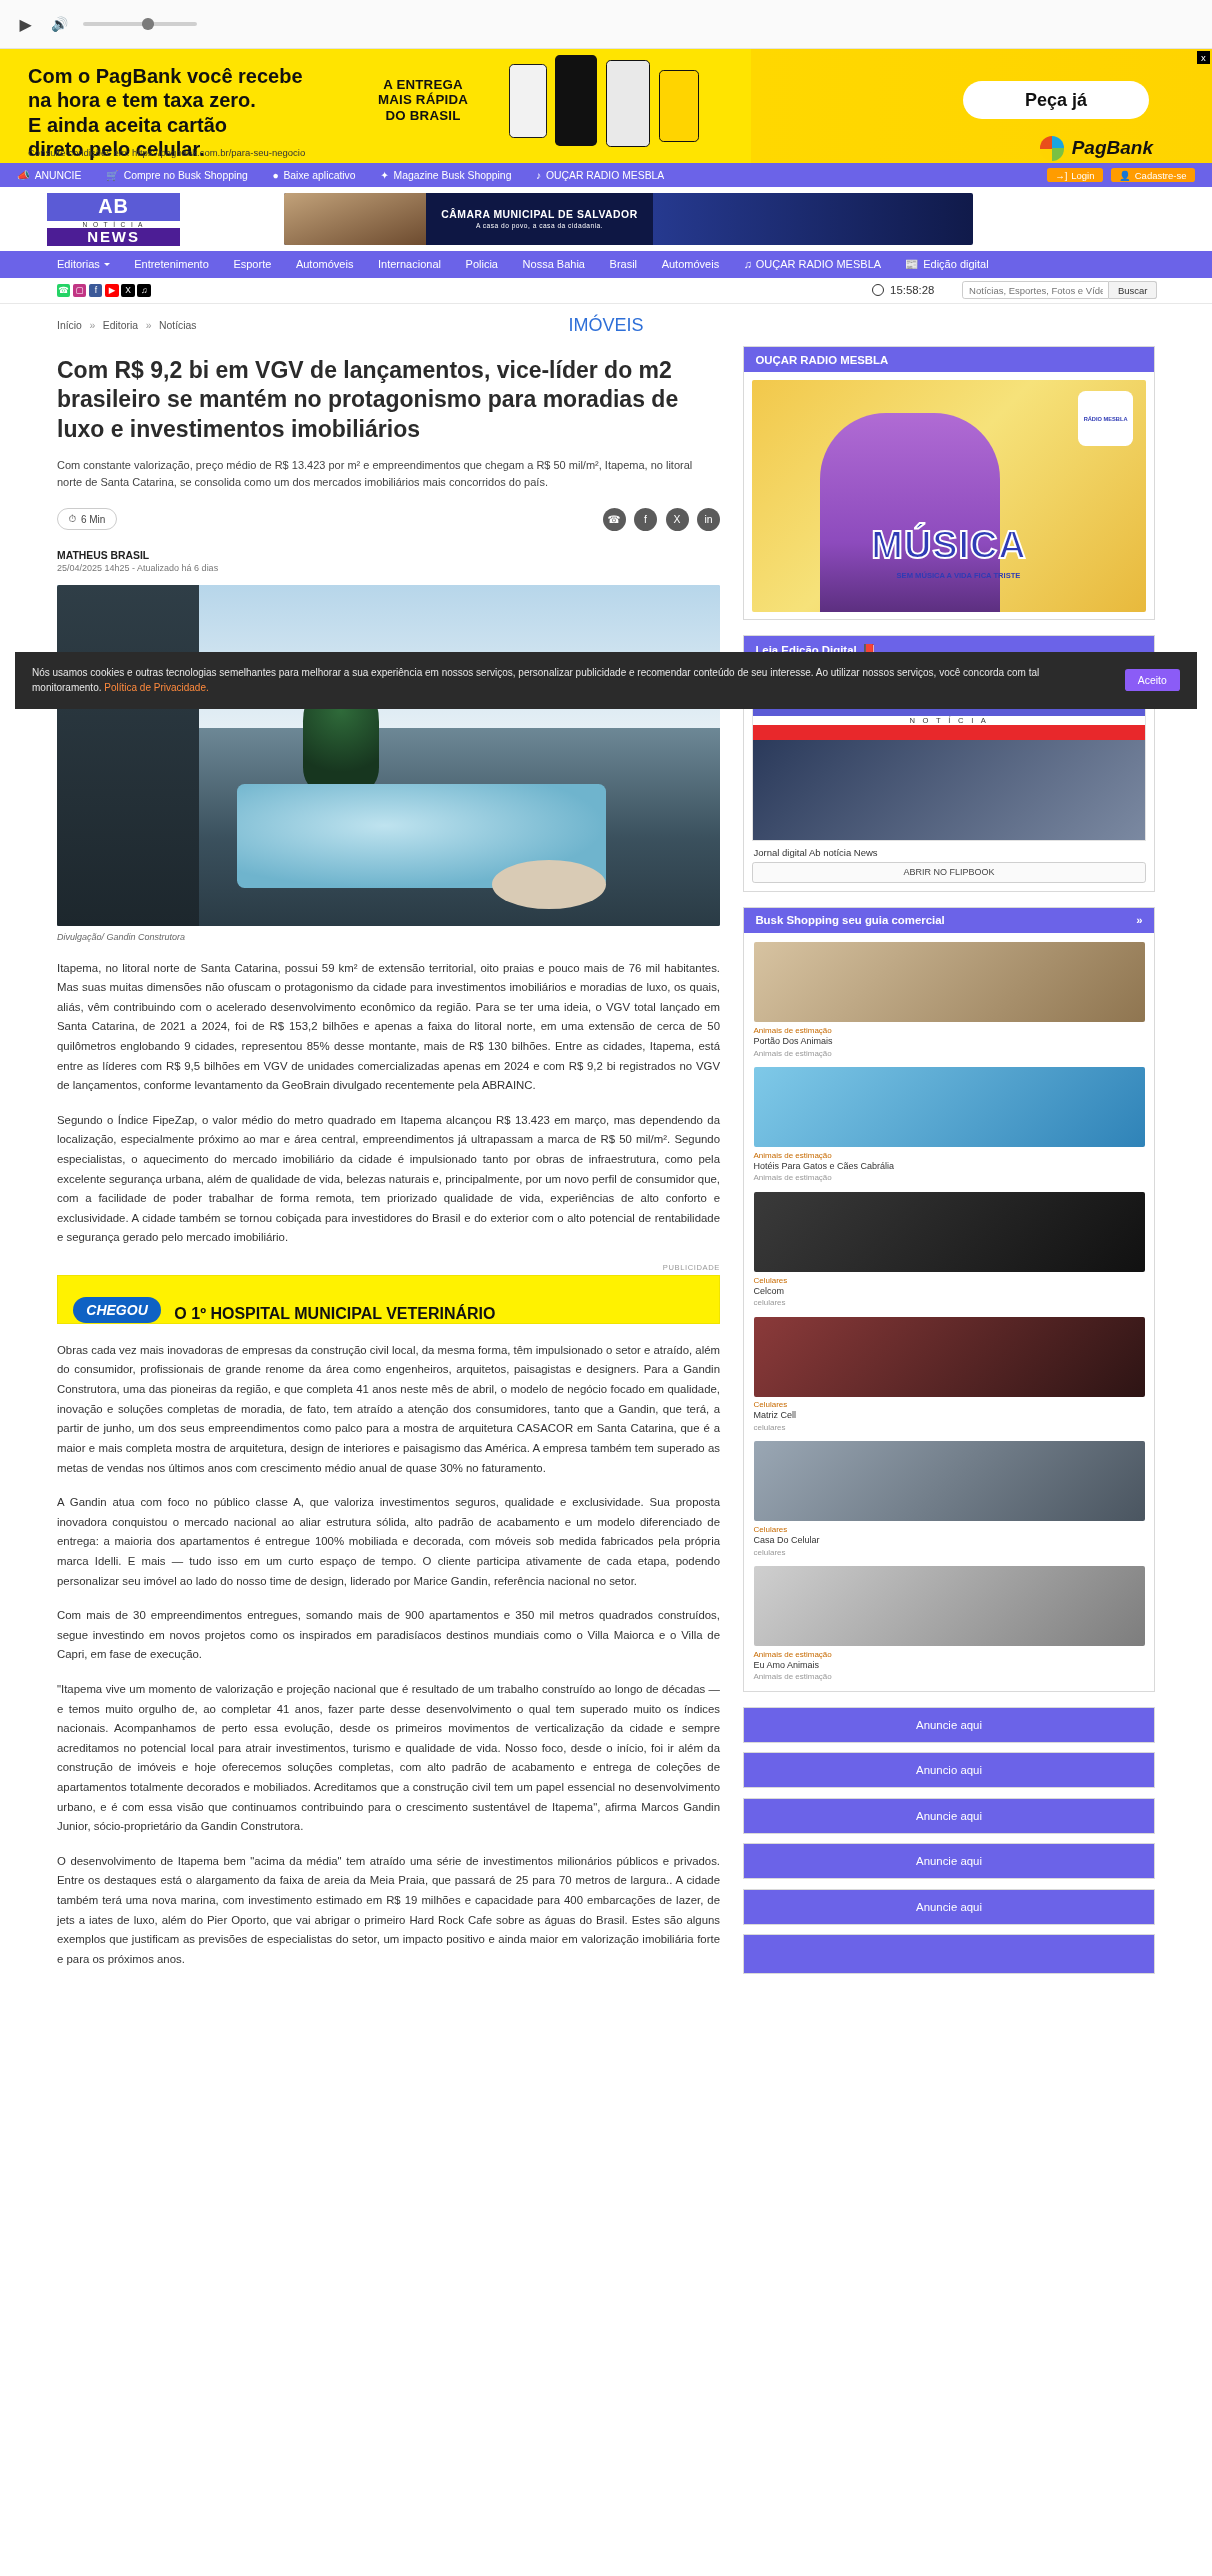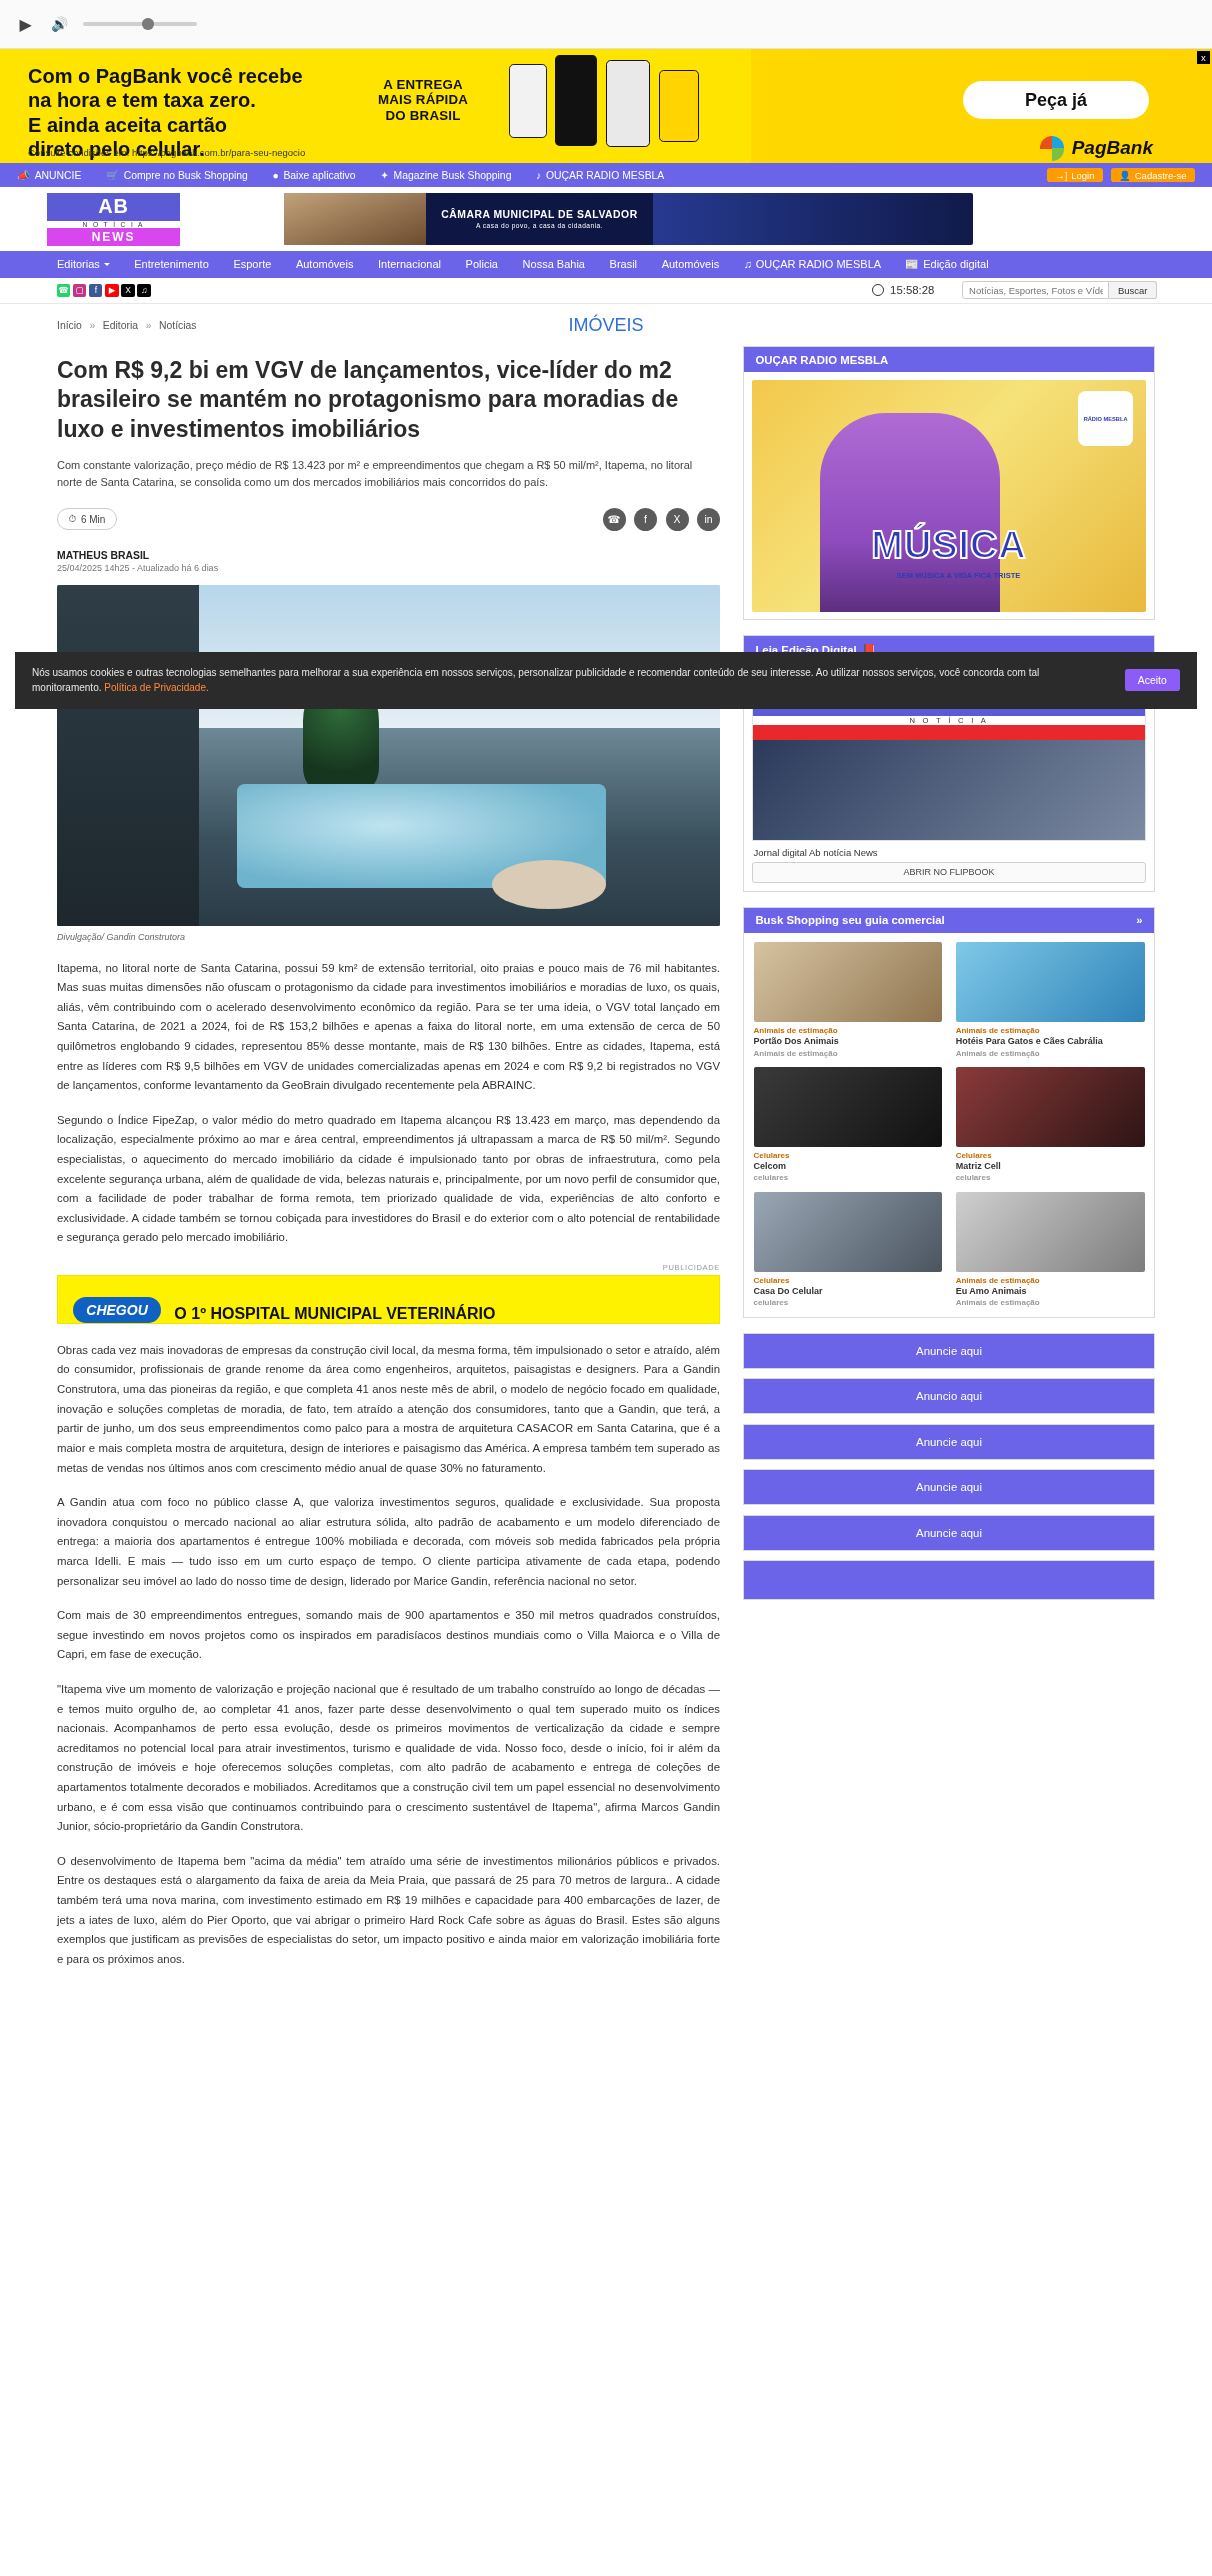--- a/index.html
+++ b/index.html
@@ -92,22 +92,22 @@
   .logo-strip {
     height:64px; background:#fff; display:flex; align-items:center; padding:0 17px;
   }
   .ab-logo { width:133px; margin-left:30px; }
   .ab-logo .top {
     background:#5b5bd6; color:#fff; height:28px; display:flex; align-items:center;
     justify-content:center; font-size:20px; font-weight:bold; letter-spacing:0.9px;
     position:relative;
   }
   .ab-logo .bot {
-    background:#d946ef; color:#fff; height:18px; display:flex; align-items:center;
-    justify-content:center; font-size:12px; font-weight:bold; letter-spacing:1.9px;
+    background:#4c1d95; color:#fff; height:18px; display:flex; align-items:center;
+    justify-content:center; font-size:15px; font-weight:bold; letter-spacing:1.9px;
   }
   .ab-logo .noticia { font-size:6.6px; letter-spacing:1.9px; color:#333; text-align:center; background:#fff;}
   .salvador-banner {
     margin-left:104px; width:689px; height:52px; border-radius:1.9px; overflow:hidden;
     display:flex; background:linear-gradient(90deg,#1c2b6b 0%,#2a3f9c 45%,#101a4a 100%);
     position:relative;
   }
   .sb-photo { width:142px; background:linear-gradient(160deg,#c2a27a,#6d4b2f); }
   .sb-mid { flex:1; display:flex; align-items:center; justify-content:center;
     color:#fff; font-size:14px; font-weight:bold; letter-spacing:0.9px;}
@@ -254,21 +254,21 @@
     justify-content:center; font-size:18px; font-weight:bold; letter-spacing:0.9px;
   }
   .flip-art .red { height:15px; background:#e8282b; }
   .flip-art .photo { height:112px; background:linear-gradient(135deg,#2b3a5b,#7d8ba3); }
   .flip-cap { font-size:9.5px; color:#333; padding:5.7px 1.9px 3.8px; }
   .flip-btn {
     border:0.9px solid #cfcfcf; border-radius:2.8px; font-size:9px; color:#444;
     padding:4.7px 0; text-align:center; cursor:pointer; background:#fafafa;
   }
 
-  .shop-grid { display:grid; grid-template-columns:1fr 1fr; gap:9.5px 13.3px; padding:9.5px;font-weight:bold; }
+  .shop-grid { display:grid; grid-template-columns:1fr; gap:9.5px 13.3px; padding:9.5px; }
   .shop-card .thumb { width:100%; height:80px; border-radius:1.9px; }
   .shop-card .cat { font-size:8px; color:#c76a00; margin-top:3.8px; }
   .shop-card .name { font-size:9px; color:#333; margin-top:0.9px; line-height:1.3; }
   .shop-card .sub { font-size:8px; color:#999; margin-top:0.9px; }
 
   .ad-slot {
     border:0.9px solid #d9d9d9; background:#6b63e8; color:#fff; text-align:center;
     font-size:11.4px; padding:11px 0; margin-bottom:9.5px; cursor:pointer;
   }
   .ad-slot.blank { height:40px; padding:0; }

